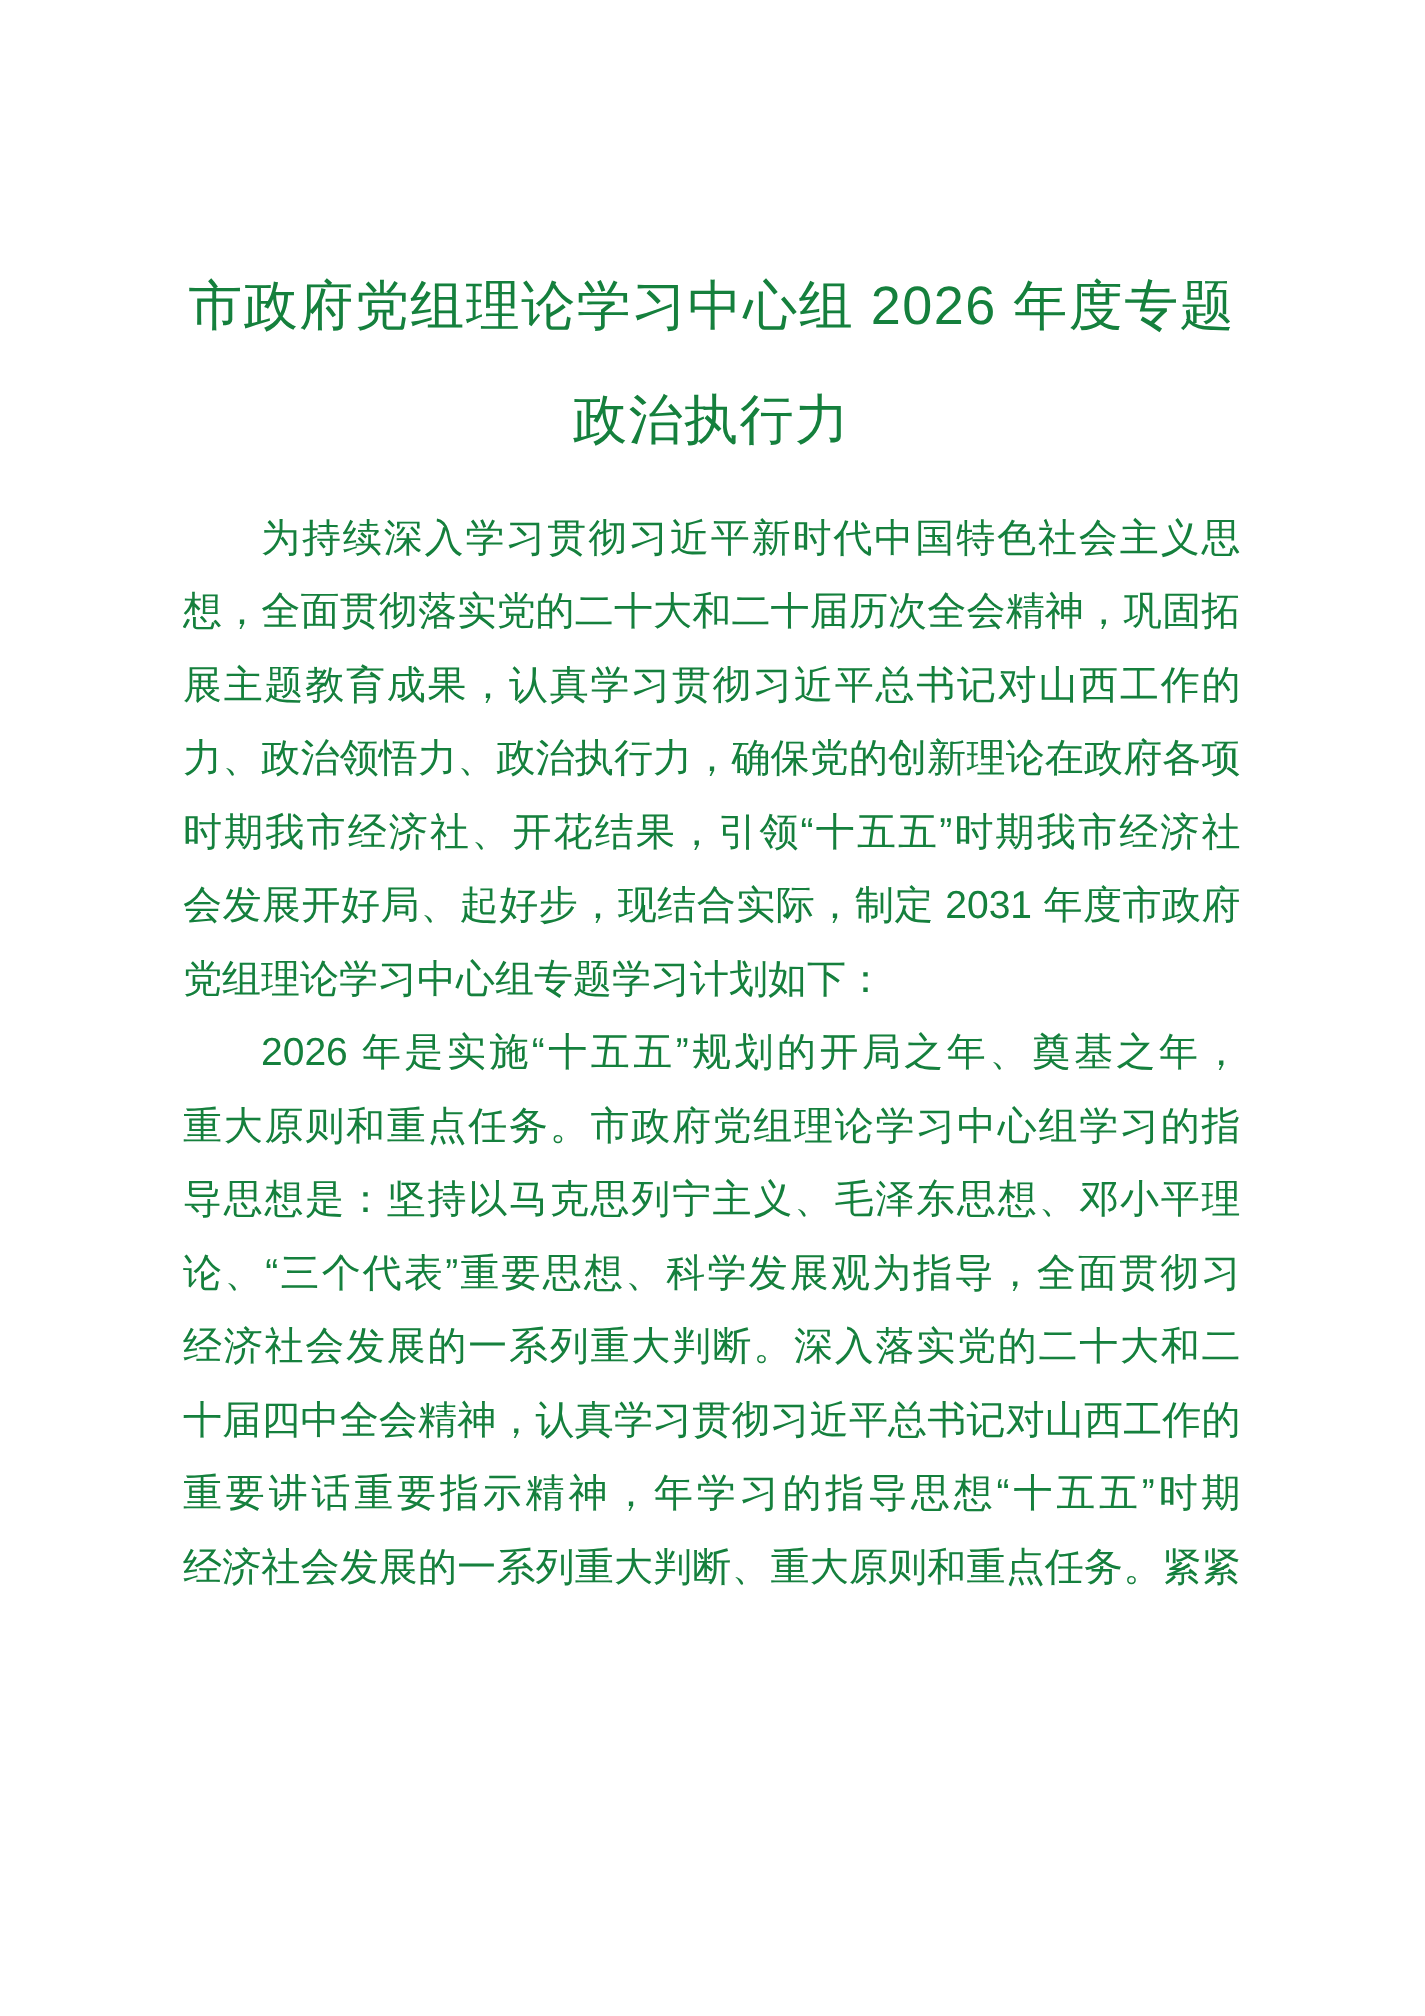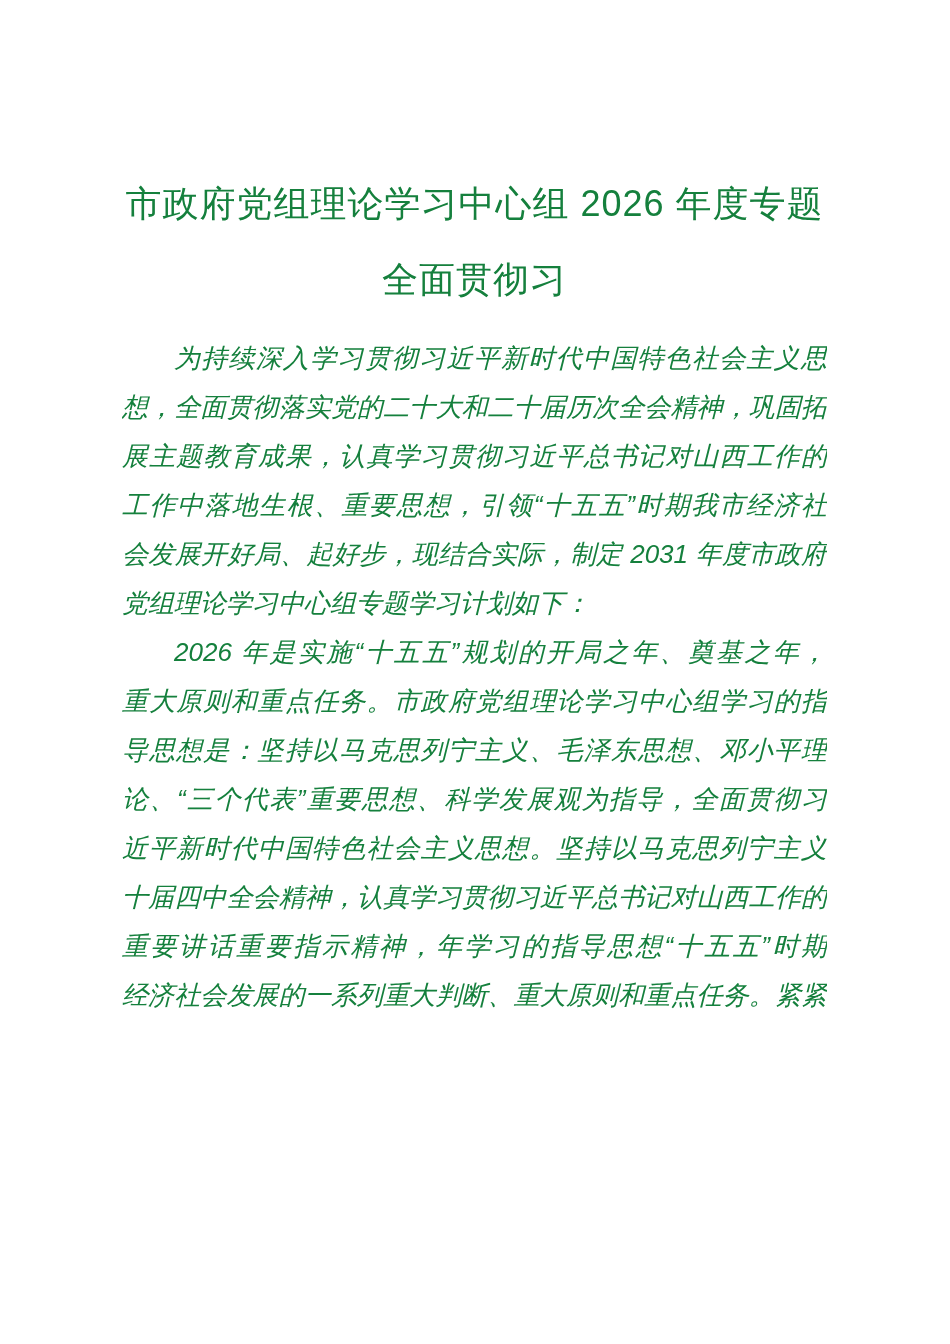--- a/index.html
+++ b/index.html
@@ -26,21 +26,20 @@
     margin-top: 166px;
     font-size: 36px;
     line-height: 76px;
     text-align: center;
     font-weight: 400;
     letter-spacing: 1px;
   }
   .doc-body {
     margin-top: 16px;
     font-size: 26px;
-    font-style: italic;
   }
   .line {
     height: 49px;
     line-height: 49px;
     overflow: hidden;
     text-align: justify;
     text-align-last: justify;
   }
   .line.no-stretch {
     text-align-last: left;
@@ -53,37 +52,38 @@
   }
 </style>
 </head>
 <body>
 
 <div class="page">
   <div class="content">
 
     <div class="doc-title">
       <div>市政府党组理论学习中心组 2026 年度专题</div>
-      <div>全面贯彻习</div>
+      <div>政治执行力</div>
     </div>
 
     <div class="doc-body">
 
       <div class="line indent">为持续深入学习贯彻习近平新时代中国特色社会主义思</div>
       <div class="line">想，全面贯彻落实党的二十大和二十届历次全会精神，巩固拓</div>
       <div class="line">展主题教育成果，认真学习贯彻习近平总书记对山西工作的</div>
-      <div class="line">工作中落地生根、重要思想，引领“十五五”时期我市经济社</div>
+      <div class="line">力、政治领悟力、政治执行力，确保党的创新理论在政府各项</div>
+      <div class="line">时期我市经济社、开花结果，引领“十五五”时期我市经济社</div>
       <div class="line">会发展开好局、起好步，现结合实际，制定 2031 年度市政府</div>
       <div class="line no-stretch">党组理论学习中心组专题学习计划如下：</div>
 
 
       <div class="line indent">2026 年是实施“十五五”规划的开局之年、奠基之年，</div>
       <div class="line">重大原则和重点任务。市政府党组理论学习中心组学习的指</div>
       <div class="line">导思想是：坚持以马克思列宁主义、毛泽东思想、邓小平理</div>
       <div class="line">论、“三个代表”重要思想、科学发展观为指导，全面贯彻习</div>
-      <div class="line">近平新时代中国特色社会主义思想。坚持以马克思列宁主义</div>
+      <div class="line">经济社会发展的一系列重大判断。深入落实党的二十大和二</div>
       <div class="line">十届四中全会精神，认真学习贯彻习近平总书记对山西工作的</div>
       <div class="line">重要讲话重要指示精神，年学习的指导思想“十五五”时期</div>
       <div class="line">经济社会发展的一系列重大判断、重大原则和重点任务。紧紧</div>
 
     </div>
   </div>
 </div>
 
 </body></html>

